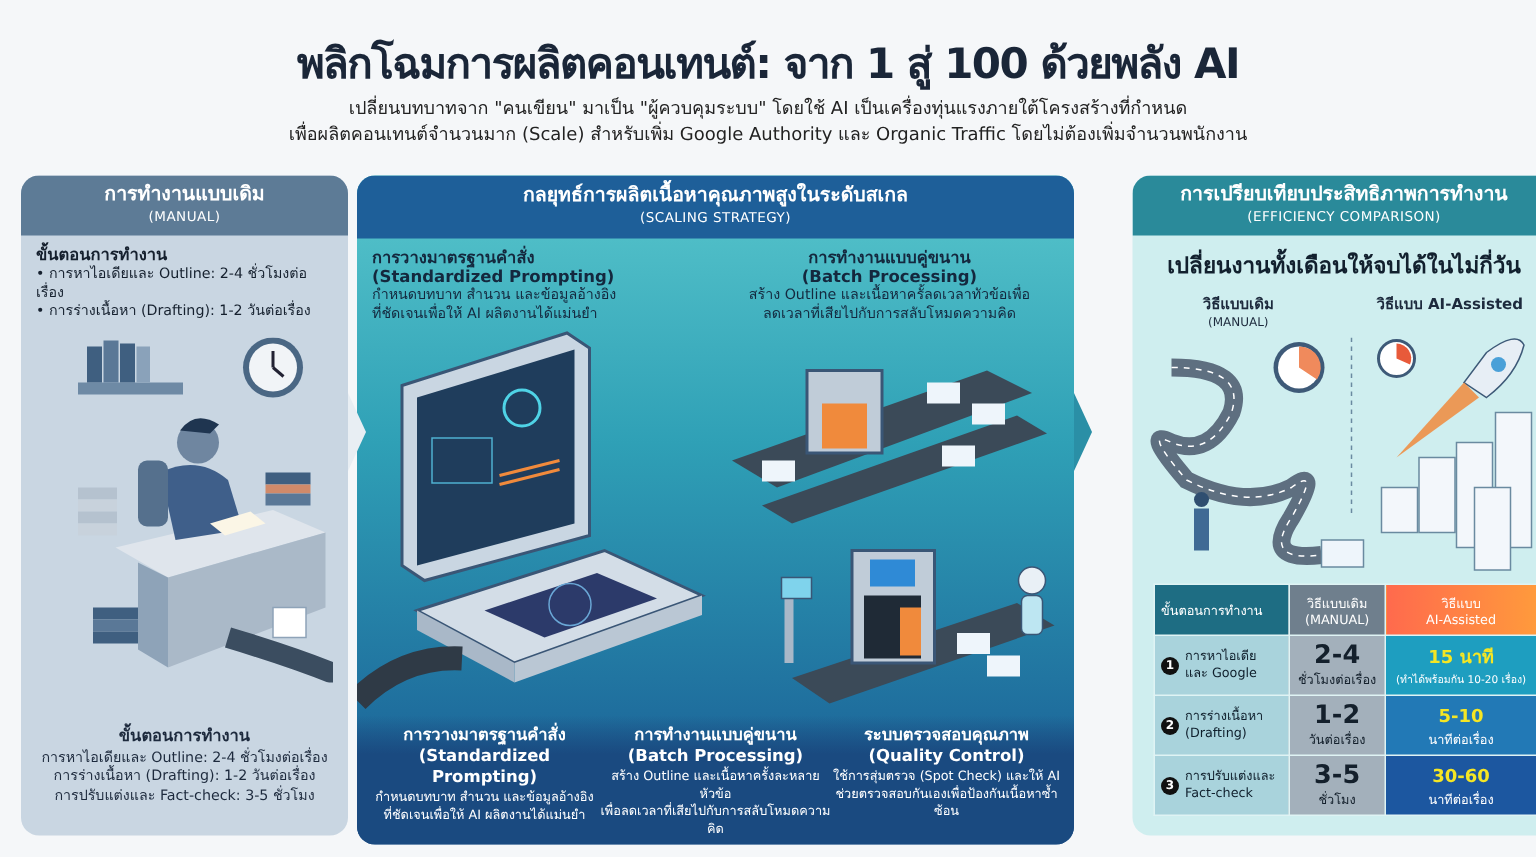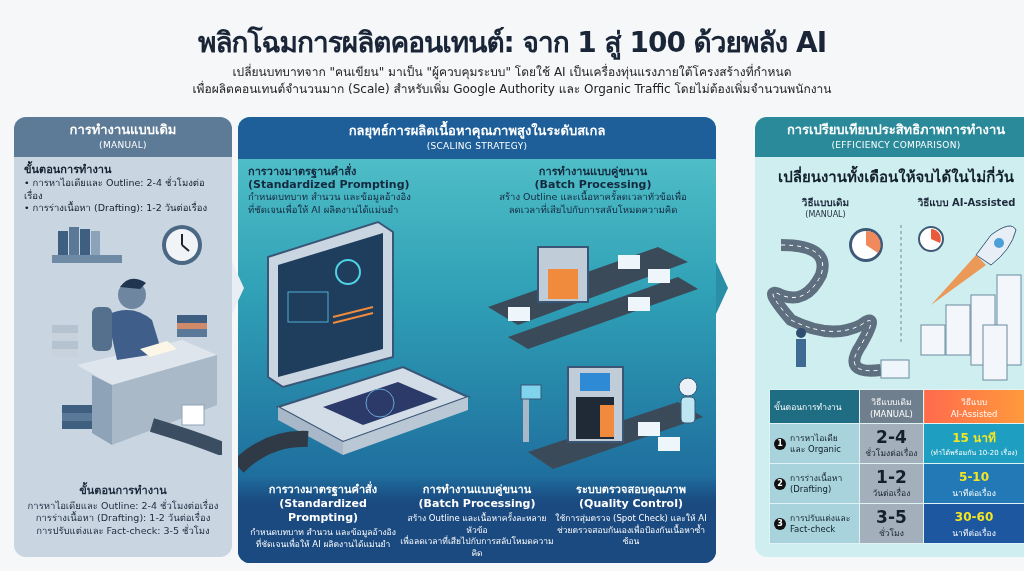--- a/index.html
+++ b/index.html
@@ -280,21 +280,21 @@
         </th>
         <th class="c-ai">
           <div>วิธีแบบ</div>
           <div>AI-Assisted</div>
         </th>
       </tr>
     </thead>
     <tbody>
       <tr class="r1">
         <td class="step">
-          <span class="num">1</span><span class="step-label"><span>การหาไอเดีย</span><br><span>และ Organic</span></span>
+          <span class="num">1</span><span class="step-label"><span>การหาไอเดีย</span><br><span>และ Google</span></span>
         </td>
         <td class="man">
           <div class="big">2-4</div>
           <div>ชั่วโมงต่อเรื่อง</div>
         </td>
         <td class="ai">
           <div class="big">15 นาที</div>
           <div style="font-size:7px">(ทำได้พร้อมกัน 10-20 เรื่อง)</div>
         </td>
       </tr>

